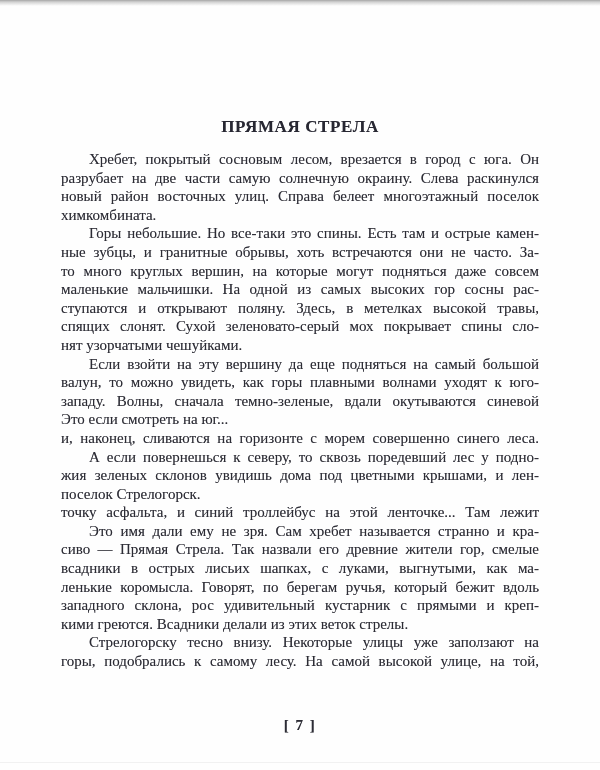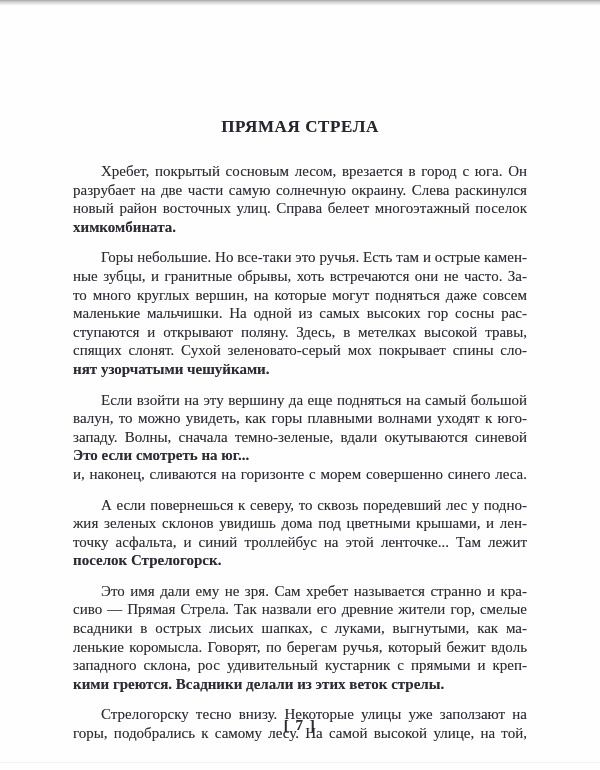--- a/index.html
+++ b/index.html
@@ -51,32 +51,31 @@
   .text-block {
     position: absolute;
     top: 150px;
     left: 61px;
     width: 478px;
     font-size: 15px;
     line-height: 18.6px;
     text-shadow: 0 0 0.5px rgba(44,44,53,0.4);
   }
   .paragraph {
-    margin: 12px;
+    margin: 0;
   }
   .line {
     text-align: justify;
     text-align-last: justify;
   }
   .line.first {
     text-indent: 28px;
   }
   .line.last {
     text-align-last: left;
-    font-weight: bold;
   }
   .footer {
     position: absolute;
     top: 717px;
     left: 0;
     width: 600px;
     text-align: center;
     font-size: 15px;
     font-weight: bold;
     letter-spacing: 1.5px;
@@ -91,40 +90,40 @@
   <div class="edge-top"></div>
   <h1 class="title">ПРЯМАЯ СТРЕЛА</h1>
   <div class="text-block" id="text-block">
       <div class="paragraph">
         <div class="line first">Хребет, покрытый сосновым лесом, врезается в город с юга. Он</div>
         <div class="line">разрубает на две части самую солнечную окраину. Слева раскинулся</div>
         <div class="line">новый район восточных улиц. Справа белеет многоэтажный поселок</div>
         <div class="line last">химкомбината.</div>
       </div>
       <div class="paragraph">
-        <div class="line first">Горы небольшие. Но все-таки это ручья. Есть там и острые камен-</div>
+        <div class="line first">Горы небольшие. Но все-таки это спины. Есть там и острые камен-</div>
         <div class="line">ные зубцы, и гранитные обрывы, хоть встречаются они не часто. За-</div>
         <div class="line">то много круглых вершин, на которые могут подняться даже совсем</div>
         <div class="line">маленькие мальчишки. На одной из самых высоких гор сосны рас-</div>
         <div class="line">ступаются и открывают поляну. Здесь, в метелках высокой травы,</div>
         <div class="line">спящих слонят. Сухой зеленовато-серый мох покрывает спины сло-</div>
         <div class="line last">нят узорчатыми чешуйками.</div>
       </div>
       <div class="paragraph">
         <div class="line first">Если взойти на эту вершину да еще подняться на самый большой</div>
         <div class="line">валун, то можно увидеть, как горы плавными волнами уходят к юго-</div>
         <div class="line">западу. Волны, сначала темно-зеленые, вдали окутываются синевой</div>
         <div class="line last">Это если смотреть на юг...</div>
         <div class="line">и, наконец, сливаются на горизонте с морем совершенно синего леса.</div>
       </div>
       <div class="paragraph">
         <div class="line first">А если повернешься к северу, то сквозь поредевший лес у подно-</div>
         <div class="line">жия зеленых склонов увидишь дома под цветными крышами, и лен-</div>
+        <div class="line last">поселок Стрелогорск.</div>
         <div class="line">точку асфальта, и синий троллейбус на этой ленточке... Там лежит</div>
-        <div class="line last">поселок Стрелогорск.</div>
       </div>
       <div class="paragraph">
         <div class="line first">Это имя дали ему не зря. Сам хребет называется странно и кра-</div>
         <div class="line">сиво — Прямая Стрела. Так назвали его древние жители гор, смелые</div>
         <div class="line">всадники в острых лисьих шапках, с луками, выгнутыми, как ма-</div>
         <div class="line">ленькие коромысла. Говорят, по берегам ручья, который бежит вдоль</div>
         <div class="line">западного склона, рос удивительный кустарник с прямыми и креп-</div>
         <div class="line last">кими греются. Всадники делали из этих веток стрелы.</div>
       </div>
       <div class="paragraph">

